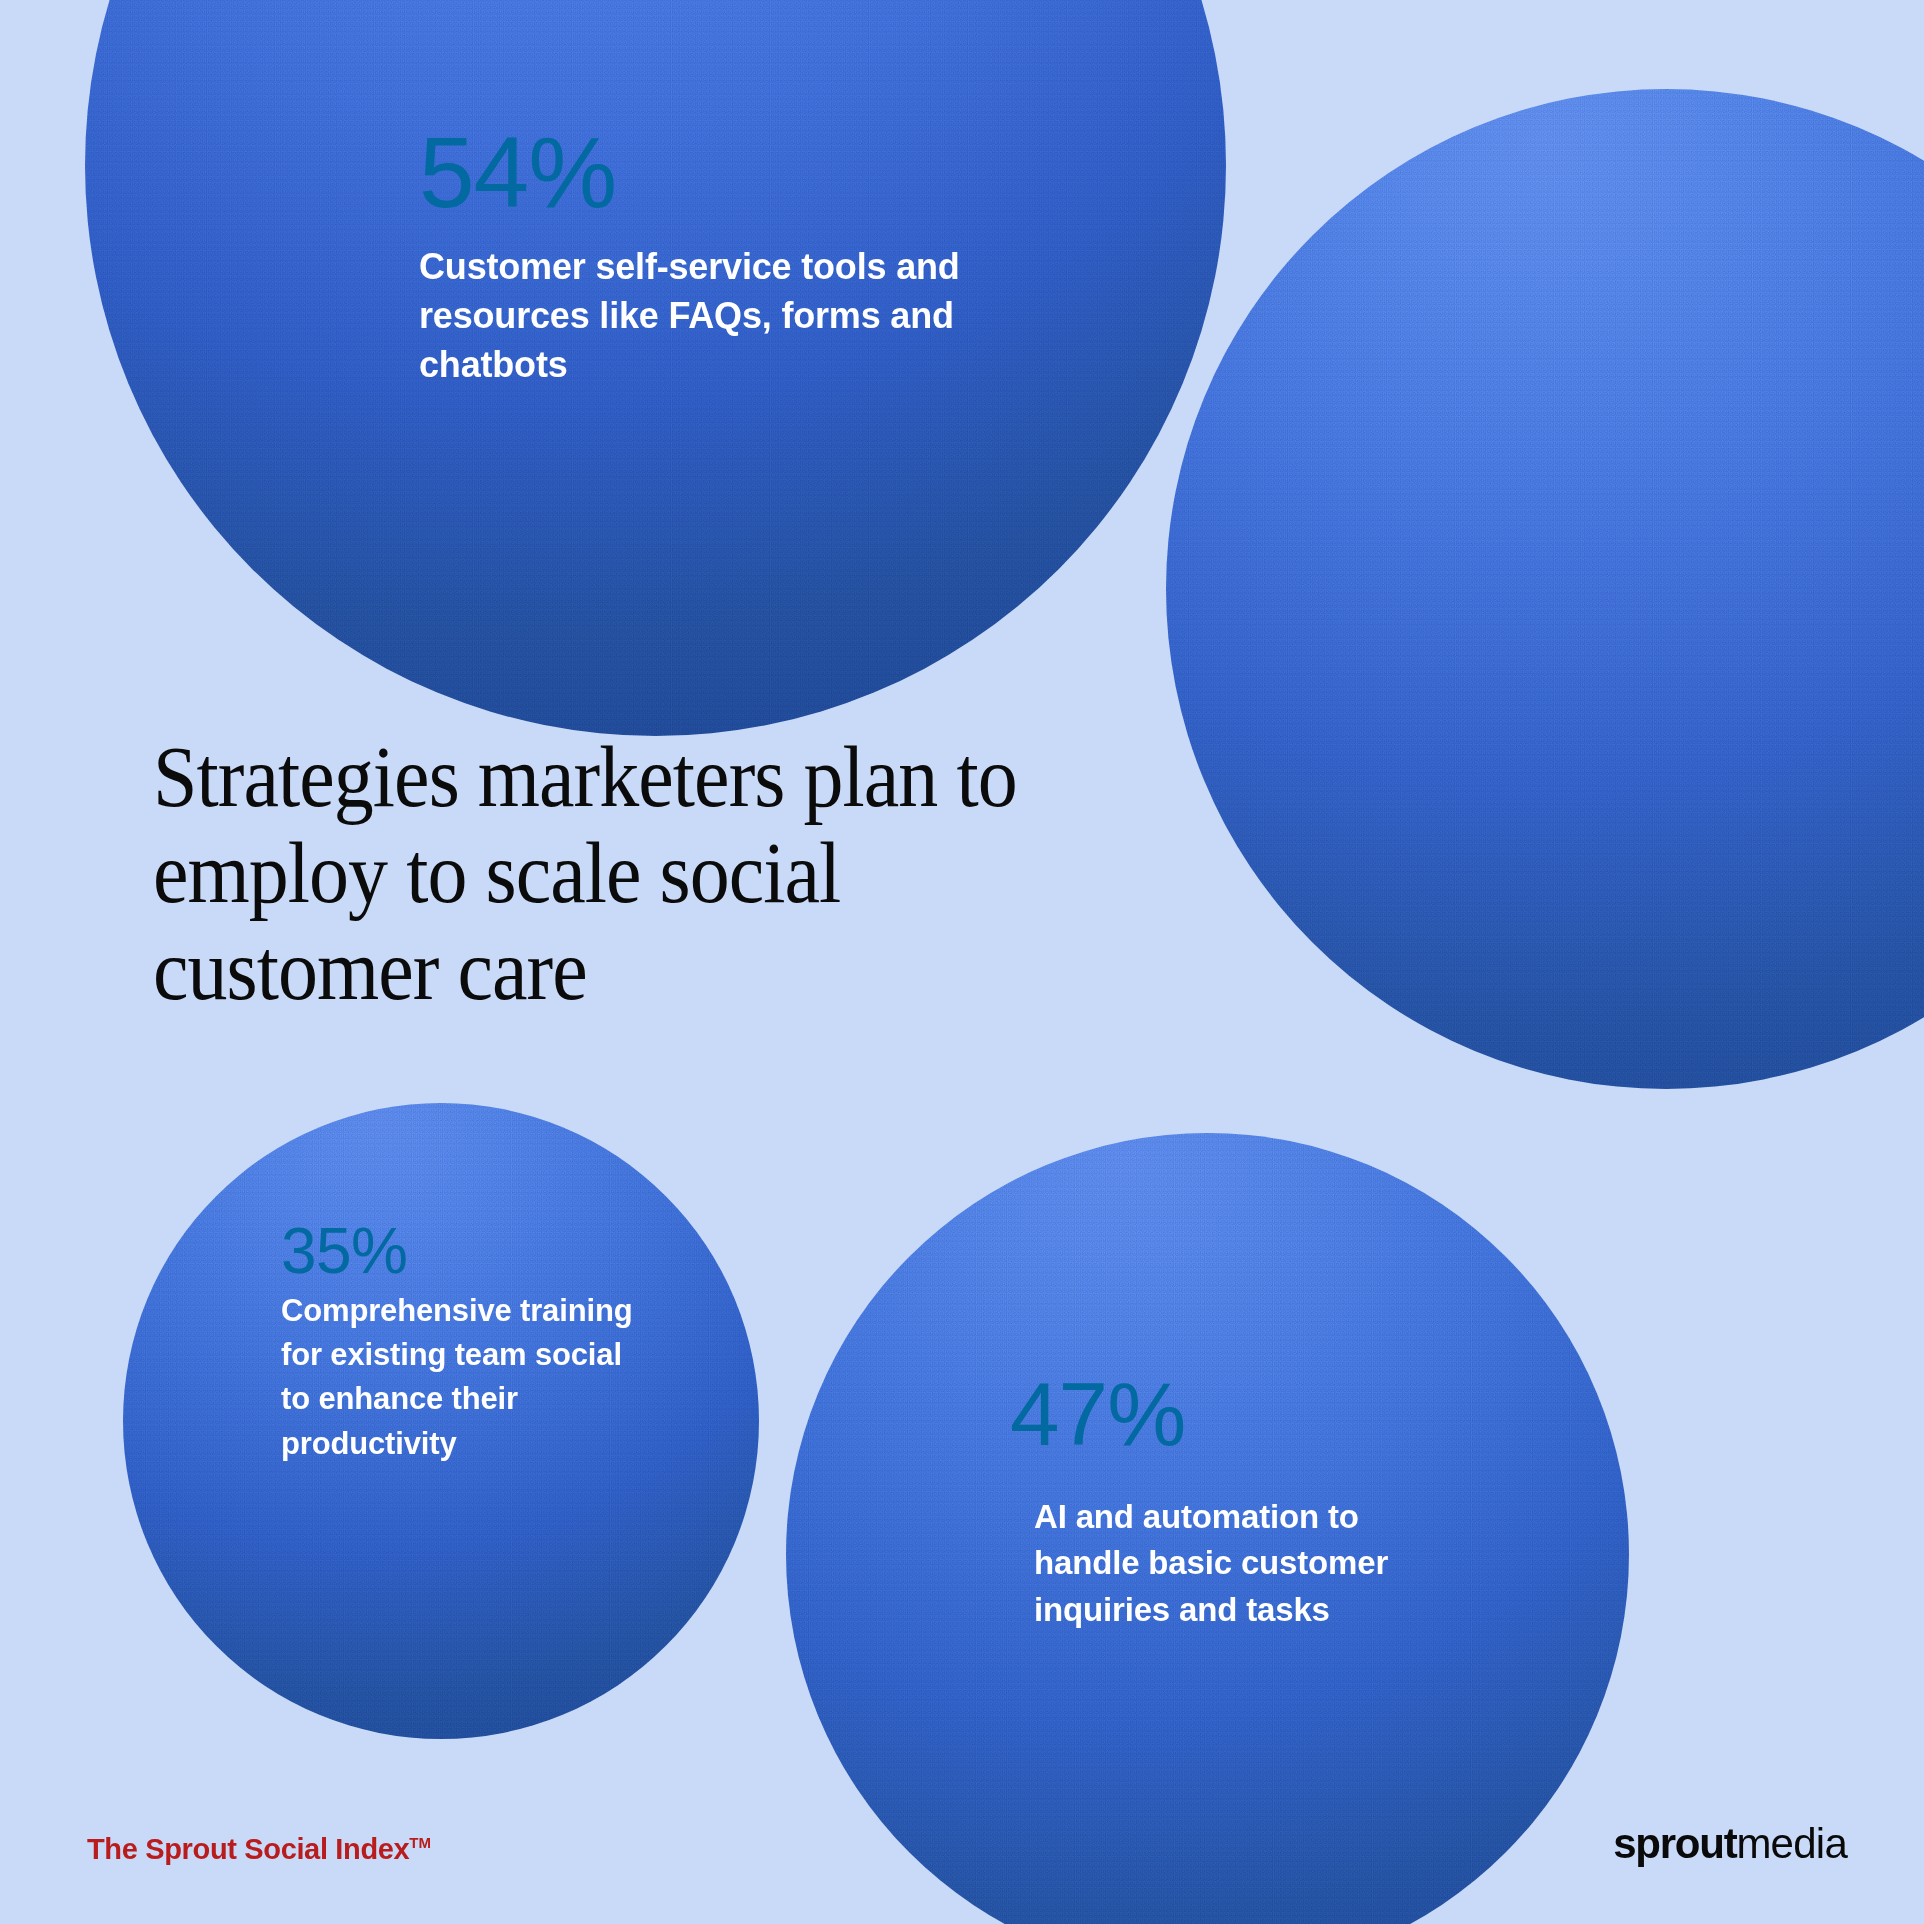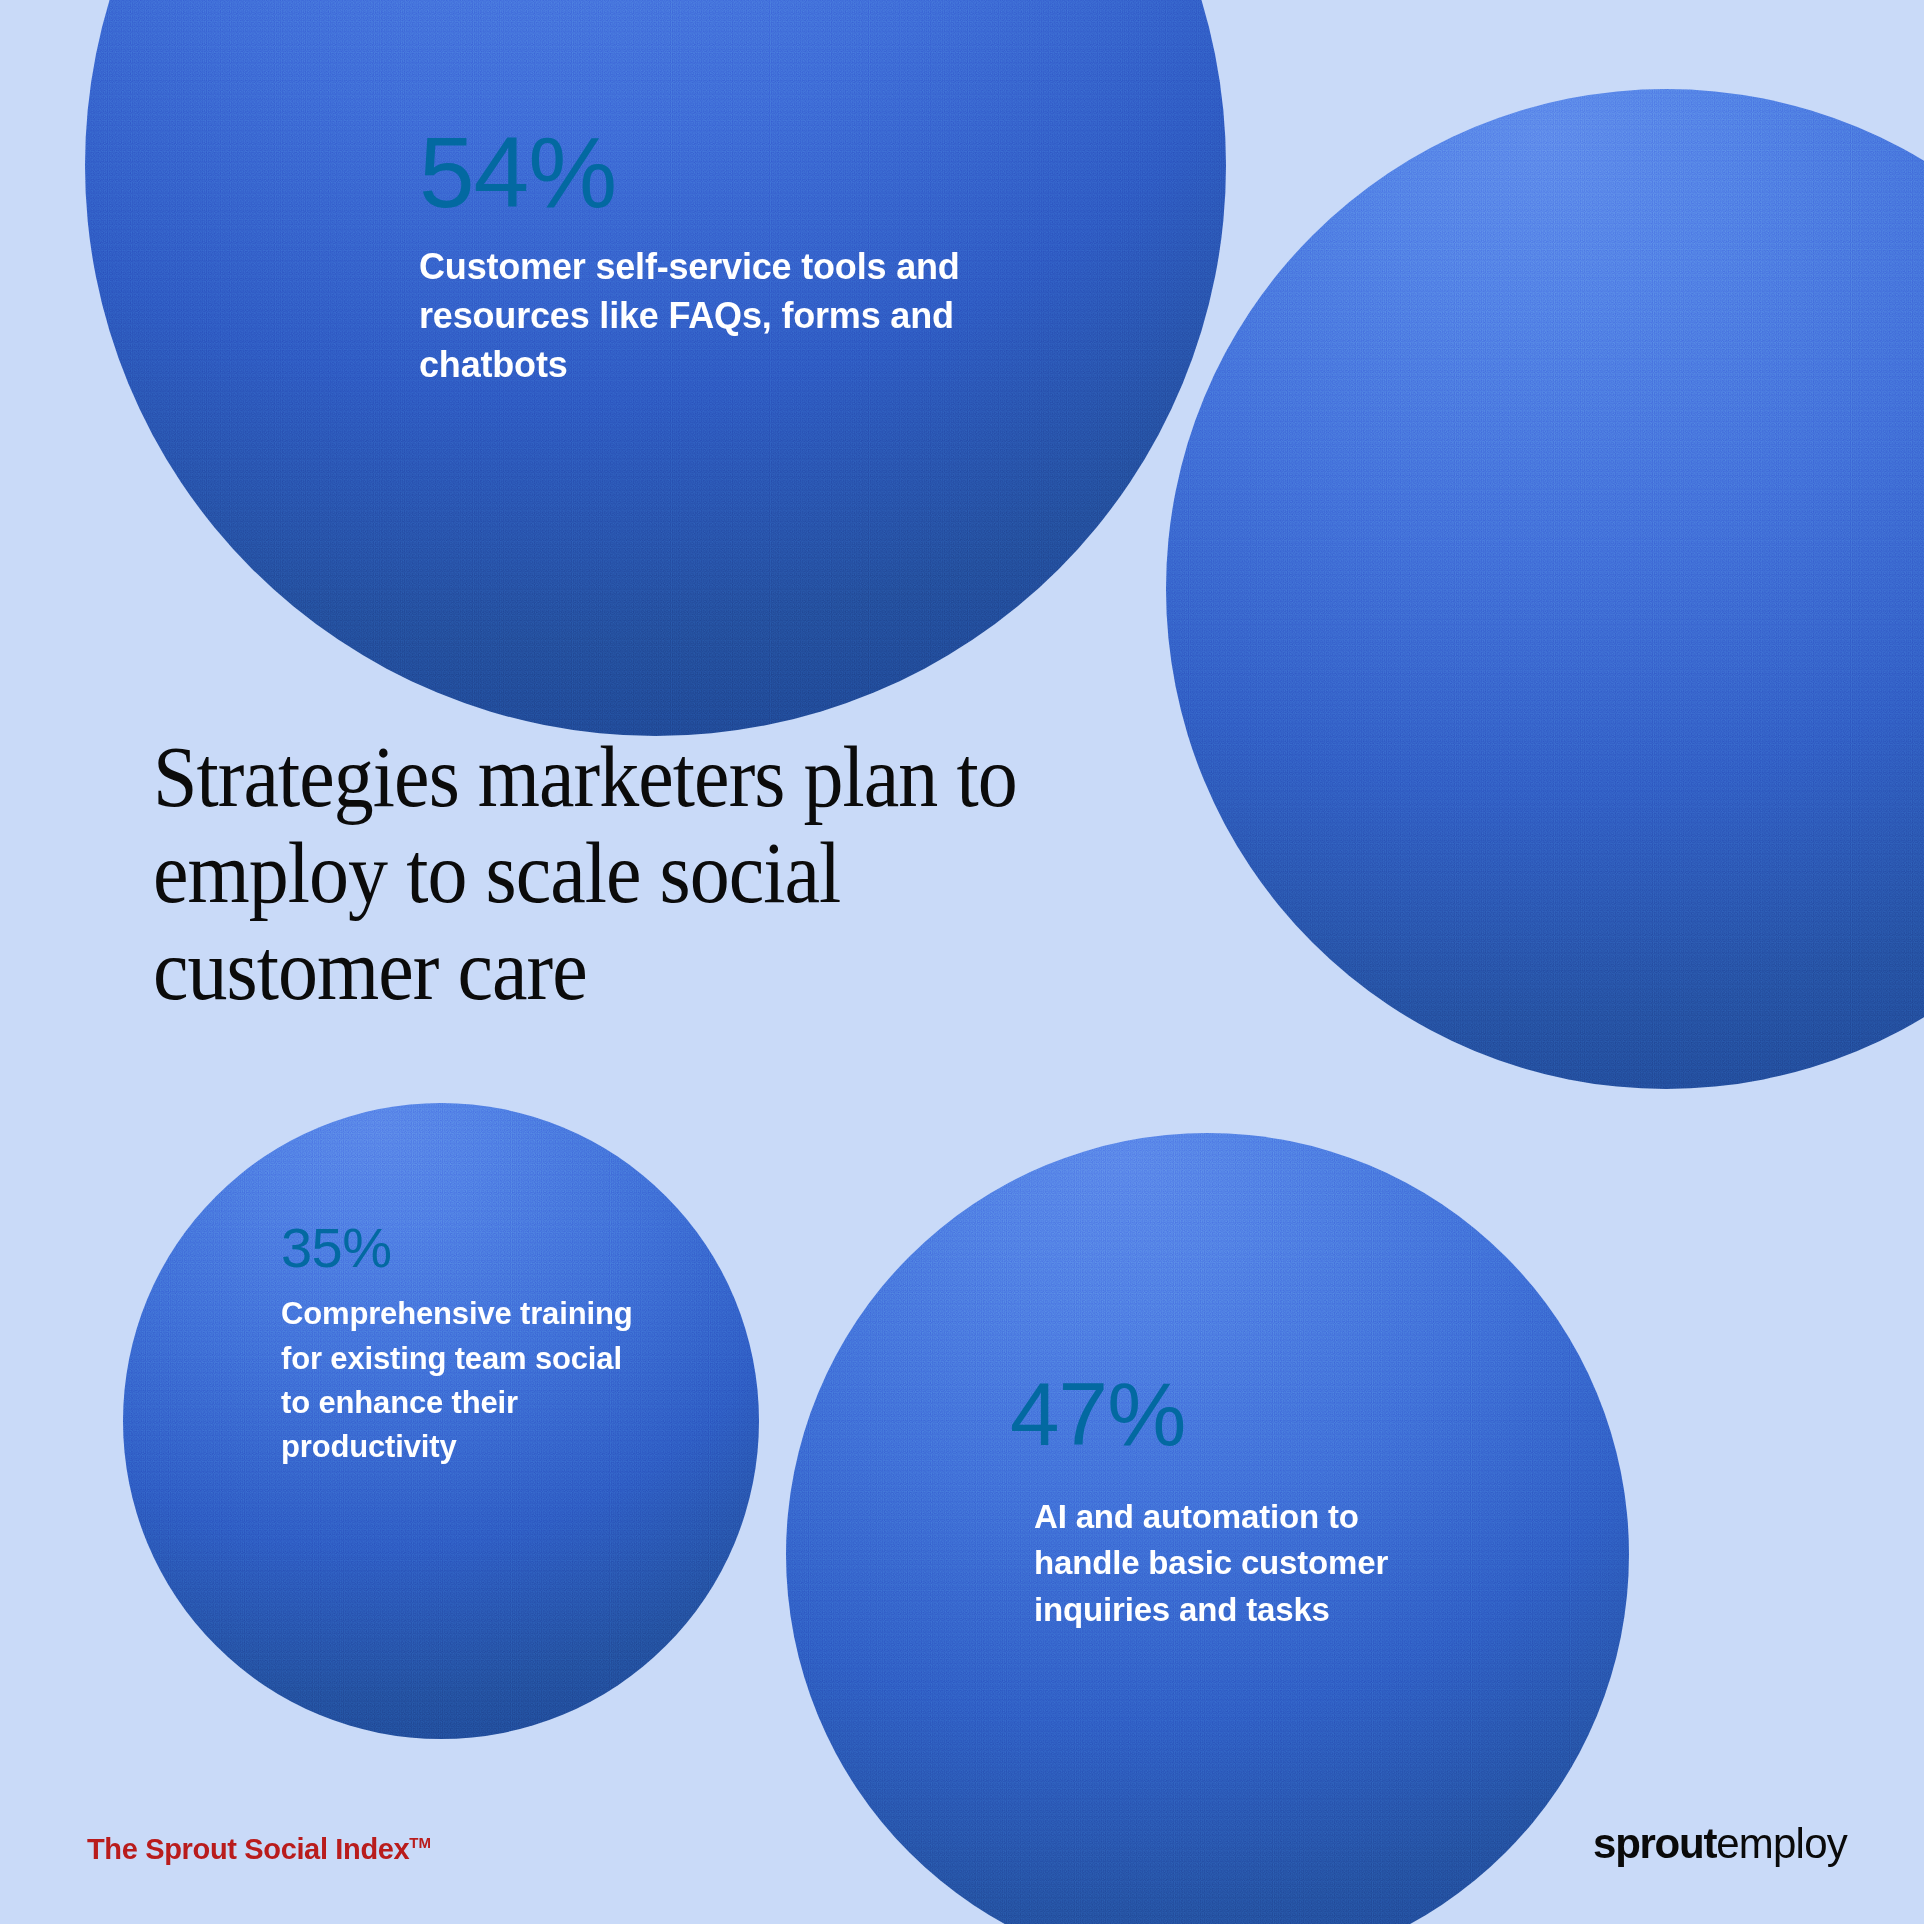--- a/index.html
+++ b/index.html
@@ -103,21 +103,21 @@
   #stat-54 .pct  { font-size: 100px; }
   #stat-54 .desc { font-size: 36px; line-height: 1.36; letter-spacing: -0.005em; }
 
   
   #stat-50 { left: 1402px; top: 392px; width: 463px; }
   #stat-50 .pct  { font-size: 96px; margin-bottom: 21.4px; }
   #stat-50 .desc { font-size: 34px; line-height: 1.40; letter-spacing: -0.005em; }
 
   
   #stat-35 { left: 281px; top: 1221px; width: 356px; }
-  #stat-35 .pct  { font-size: 56px; margin-bottom: 18px; }
+  #stat-35 .pct  { font-size: 64px; margin-bottom: 7px; }
   #stat-35 .desc { font-size: 31px; line-height: 1.43; letter-spacing: -0.005em; }
 
   
   #stat-47 { left: 1010px; top: 1372px; width: 463px; }
   #stat-47 .pct  { font-size: 89px; margin-bottom: 37px; }
   #stat-47 .desc { font-size: 33px; line-height: 1.42; letter-spacing: -0.005em; margin-left: 24px; }
 
   
   #headline {
     position: absolute;
@@ -212,17 +212,17 @@
   <div class="stat" id="stat-47">
     <span class="pct">47%</span>
     <span class="desc">AI and automation to handle basic customer inquiries and tasks</span>
   </div>
 
   <h1 id="headline">Strategies marketers plan to employ to scale social customer care</h1>
 
   <div id="footer">
     <div id="index-label"><span>The Sprout Social Index</span><span class="tm">TM</span></div>
 
-    <div id="brand-logo"><span class="b-bold">sprout</span><span class="b-light">employ</span></div>
+    <div id="brand-logo"><span class="b-bold">sprout</span><span class="b-light">media</span></div>
   </div>
 
 </div>
 
 
 </body></html>

